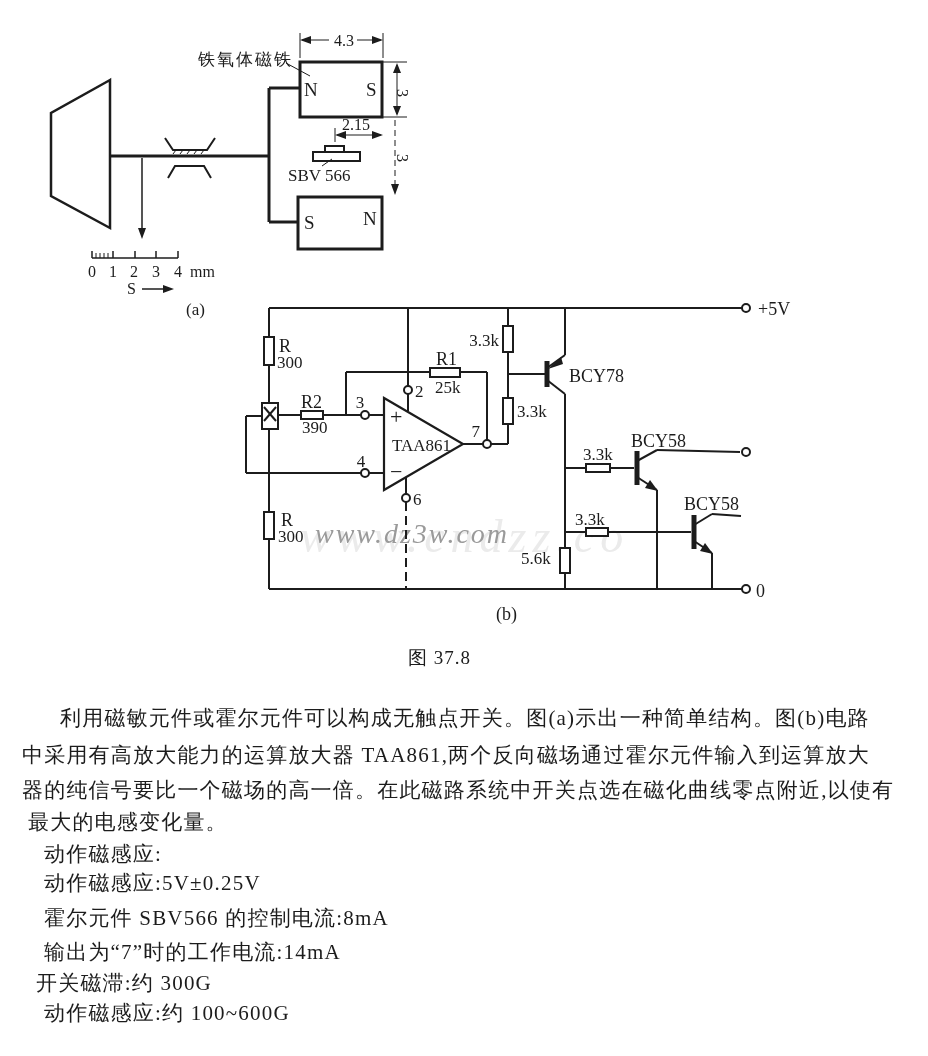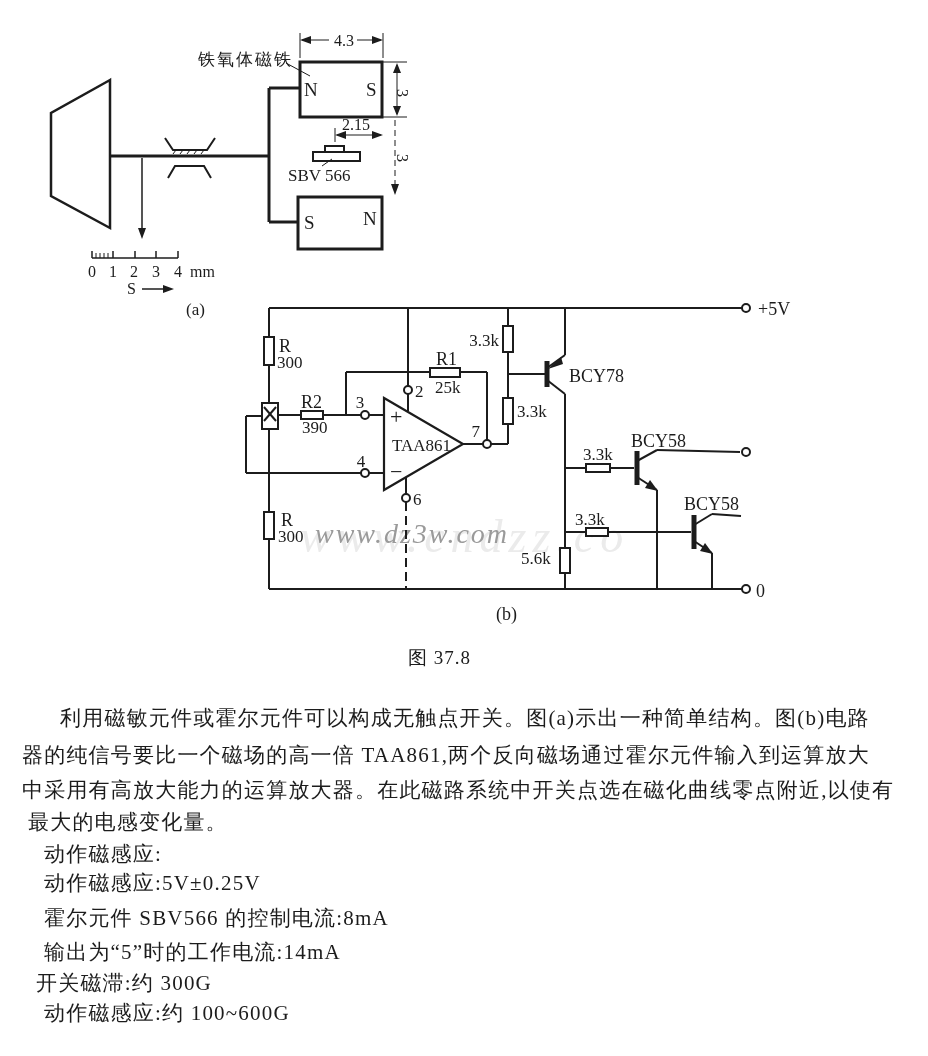--- a/index.html
+++ b/index.html
@@ -260,24 +260,24 @@
   <text class="lbl17" x="278" y="542">300</text>
   <text class="lbl18" x="758" y="315">+5V</text>
   <text class="lbl18" x="756" y="597">0</text>
   <text class="lbl18" x="496" y="620">(b)</text>
 
   <text x="408" y="664" font-size="19" letter-spacing="1">图 37.8</text>
 </svg>
 
 <div>
   <div class="bl" style="top:704px;left:60px">利用磁敏元件或霍尔元件可以构成无触点开关。图(a)示出一种简单结构。图(b)电路</div>
-  <div class="bl" style="top:741px;left:22px">器的纯信号要比一个磁场的高一倍 TAA861,两个反向磁场通过霍尔元件输入到运算放大</div>
-  <div class="bl" style="top:776px;left:22px">中采用有高放大能力的运算放大器。在此磁路系统中开关点选在磁化曲线零点附近,以使有</div>
+  <div class="bl" style="top:741px;left:22px">中采用有高放大能力的运算放大器 TAA861,两个反向磁场通过霍尔元件输入到运算放大</div>
+  <div class="bl" style="top:776px;left:22px">器的纯信号要比一个磁场的高一倍。在此磁路系统中开关点选在磁化曲线零点附近,以使有</div>
   <div class="bl" style="top:808px;left:28px">最大的电感变化量。</div>
   <div class="bl" style="top:840px;left:44px">动作磁感应:</div>
   <div class="bl" style="top:869px;left:44px">动作磁感应:5V±0.25V</div>
   <div class="bl" style="top:904px;left:44px">霍尔元件 SBV566 的控制电流:8mA</div>
-  <div class="bl" style="top:938px;left:44px">输出为“5”时的工作电流:14mA</div>
+  <div class="bl" style="top:938px;left:44px">输出为“7”时的工作电流:14mA</div>
   <div class="bl" style="top:969px;left:36px">开关磁滞:约 300G</div>
   <div class="bl" style="top:999px;left:44px">动作磁感应:约 100~600G</div>
 </div>
 
 </div>
 
 </body></html>

